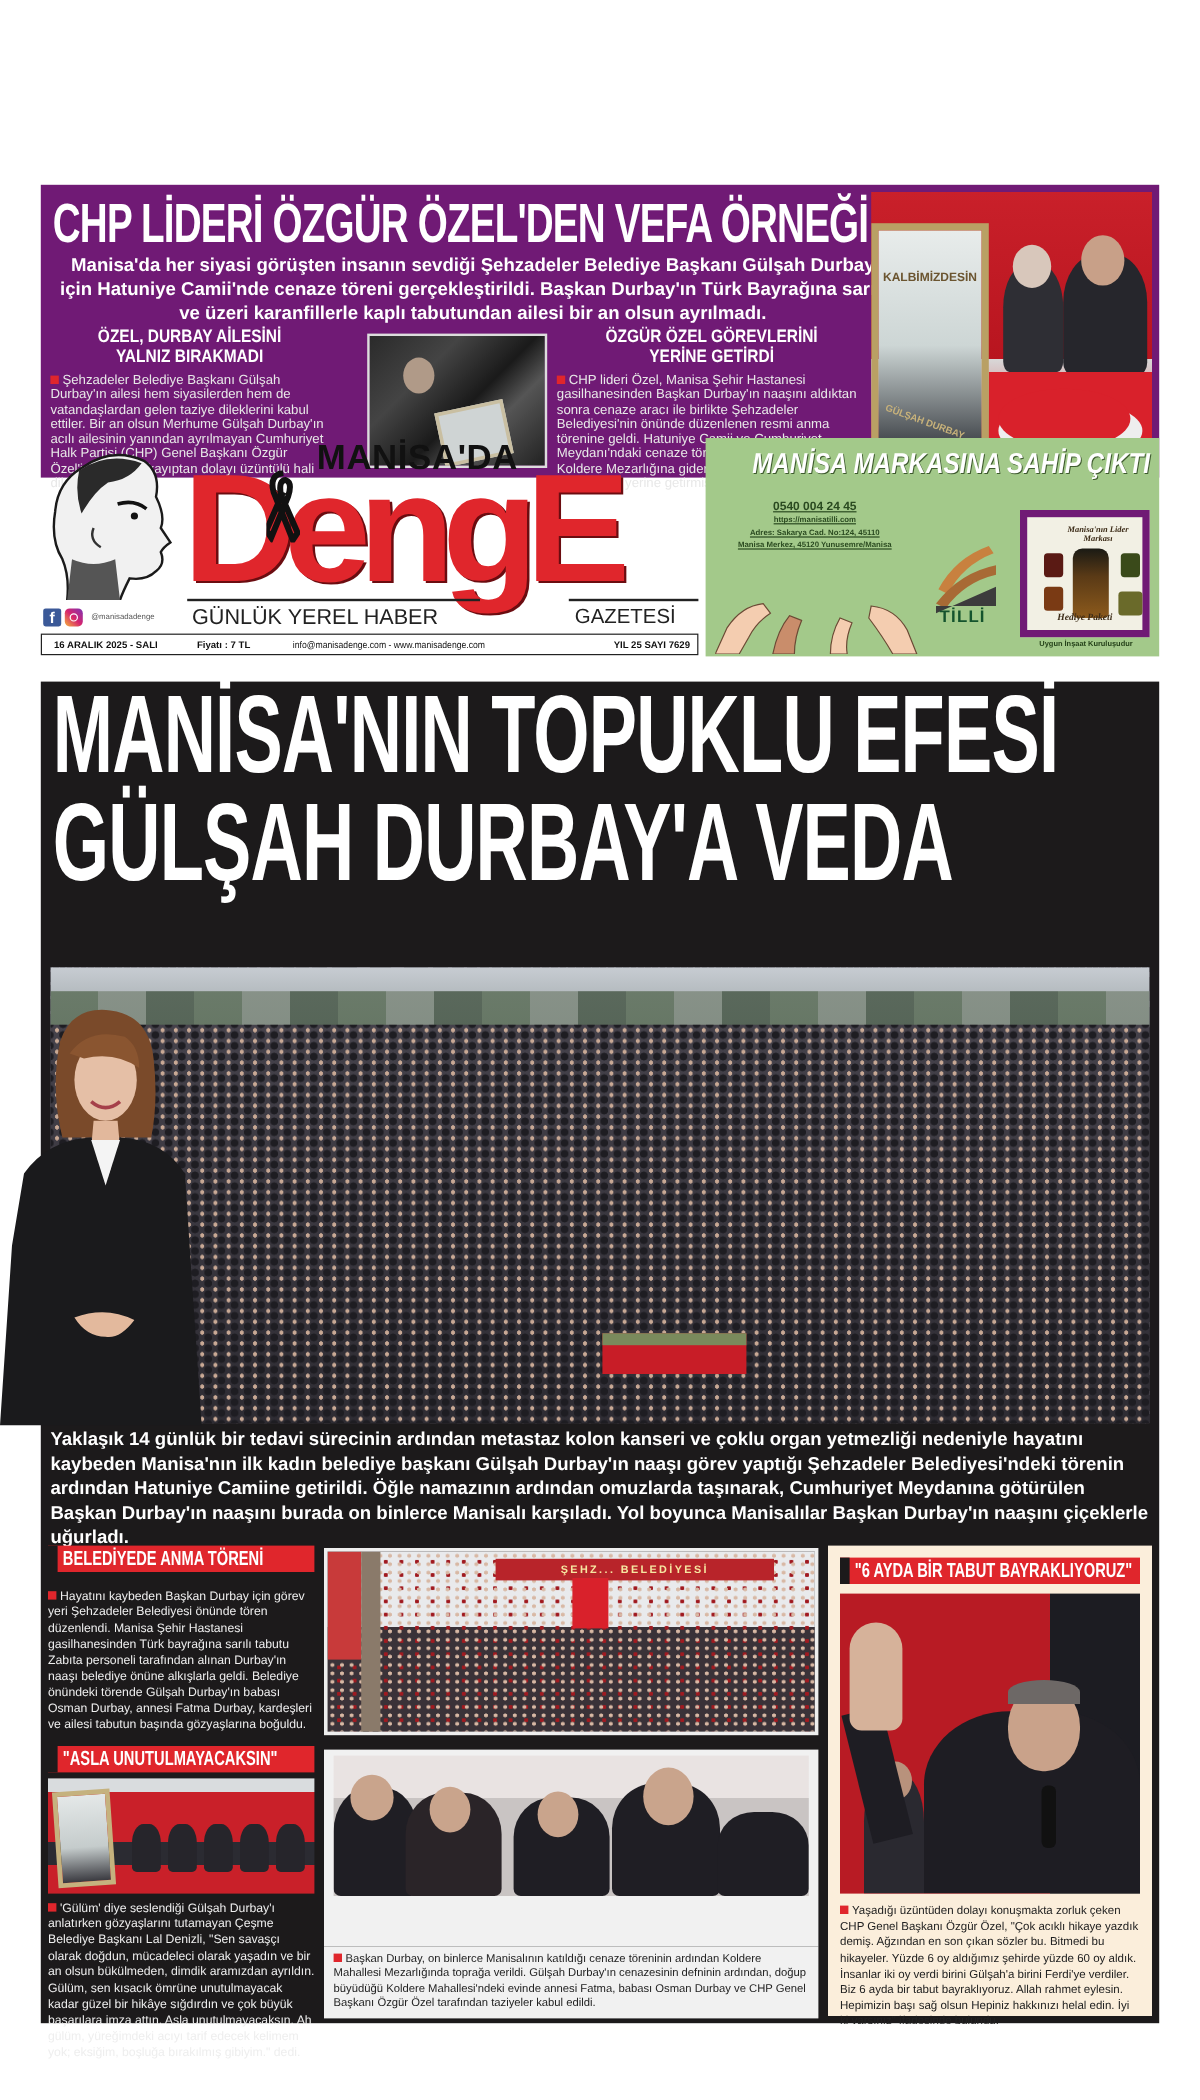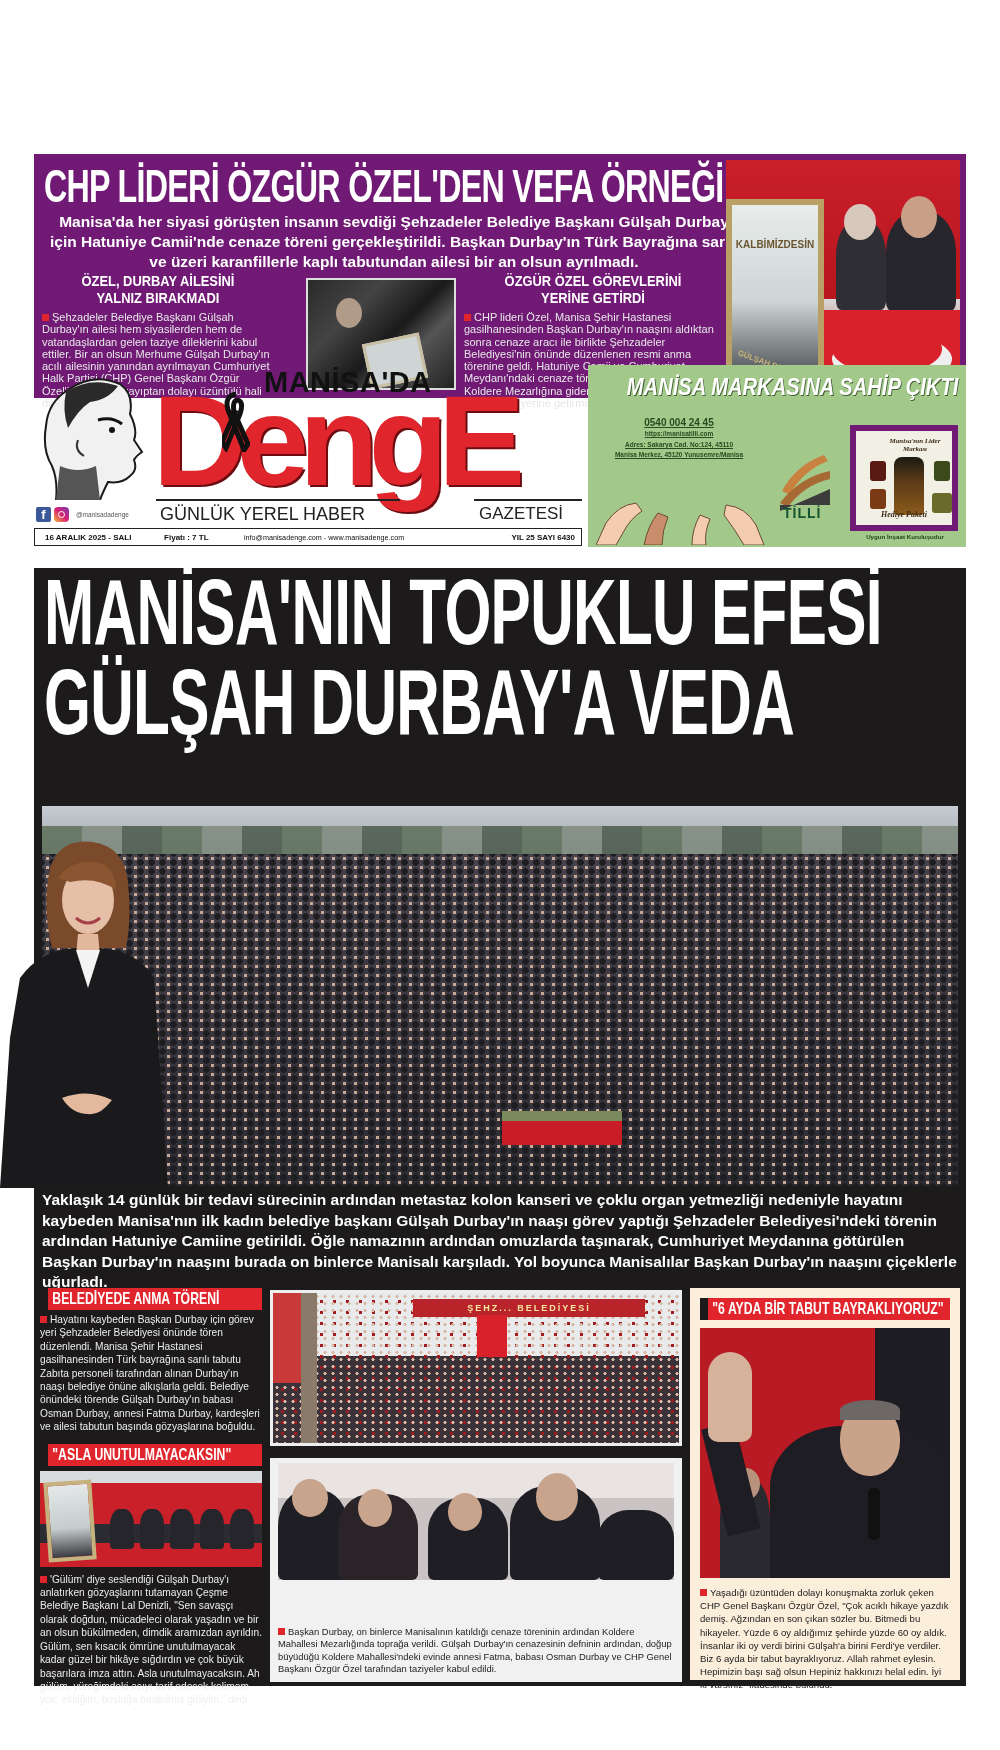--- a/index.html
+++ b/index.html
@@ -19,21 +19,21 @@
   .col-head { color: #fff; font-weight: 700; text-align: center; font-size: 15px; line-height: 17px; letter-spacing: 0; transform: scaleX(0.86); }
   .col-body { color: #e8e8e8; font-size: 11px; line-height: 12.3px; margin-top: 5px; }
   .bullet { display: inline-block; width: 7px; height: 7px; background: #e0262c; margin-right: 3px; vertical-align: 0; }
   .col-body b { color: #fff; }
   .top-photo-car { position: absolute; left: 272px; top: 124px; width: 150px; height: 112px; border: 2px solid #ddd;
     background: linear-gradient(135deg, #2a2a2a 0%, #444 30%, #1a1a1a 55%, #555 70%, #222 100%); overflow: hidden; }
   .top-photo-car .frame { position: absolute; left: 58px; top: 58px; width: 58px; height: 46px; border: 3px solid #c9bfa2; background: #cfd4d4; transform: rotate(-12deg); }
   .top-photo-car .face { position: absolute; left: 28px; top: 18px; width: 26px; height: 30px; border-radius: 50%; background: #b09a88; }
   .top-photo-right { position: absolute; left: 692px; top: 6px; width: 234px; height: 232px; overflow: hidden;
     background: linear-gradient(180deg, #c9202a 0%, #b8151f 60%, #d8d8d8 60%, #d21c26 100%); }
-  .tpr-frame { position: absolute; left: 0; top: 39px; width: 98px; height: 204px; border: 6px solid #b9a064; background: linear-gradient(180deg,#e8eceb 0%, #cdd6d5 50%, #2a2d33 100%); }
+  .tpr-frame { position: absolute; left: 0; top: 26px; width: 98px; height: 204px; border: 6px solid #b9a064; background: linear-gradient(180deg,#e8eceb 0%, #cdd6d5 50%, #2a2d33 100%); }
   .tpr-frame .label { position: absolute; top: 34px; left: 0; width: 100%; text-align: center; font-size: 10px; font-weight: 700; color: #6b5530; }
   .tpr-frame .name { position: absolute; bottom: 28px; left: 4px; font-size: 8px; font-weight: 700; color: #c8b27a; transform: rotate(20deg); }
   .tpr-person { position: absolute; border-radius: 40% 40% 10% 10%; background: #2b2b30; }
   .tpr-flag { position: absolute; left: 98px; top: 150px; width: 136px; height: 82px; background: #d9212b; }
   .tpr-flag .crescent { position: absolute; left: 8px; top: 24px; width: 120px; height: 50px; border-radius: 50%; background: #eee; }
   .tpr-flag .crescent::after { content: ""; position: absolute; left: 0; top: -10px; width: 110px; height: 50px; border-radius: 50%; background: #d9212b; }
 
   
   .masthead { position: absolute; left: 34px; top: 362px; width: 550px; height: 188px; }
   .ataturk { position: absolute; left: 4px; top: 8px; width: 110px; height: 130px; }
@@ -91,21 +91,21 @@
       radial-gradient(circle, #1e1d22 0 3px, transparent 3.5px) 5px 4px/11px 9px,
       linear-gradient(180deg,#45424b,#2e2c33); }
   .crowd .coffin { position: absolute; left: 460px; top: 305px; width: 120px; height: 34px; background: #c81d27; border-top: 10px solid #7a8a5c; }
   .portrait { position: absolute; left: 0; top: 838px; width: 170px; height: 350px; }
   .lead { position: absolute; left: 8px; top: 622px; width: 916px; color: #fff; font-weight: 700; font-size: 15.5px; line-height: 20.6px; }
 
   .sec-head { position: relative; height: 22px; background: #e0262c; border-left: 8px solid #1c1a1b; color: #fff; font-weight: 700; overflow: hidden; }
   .sec-head span { display: inline-block; font-size: 17px; line-height: 22px; padding-left: 6px; transform: scaleX(0.72); transform-origin: left; white-space: nowrap; }
 
   .lcol { position: absolute; left: 6px; top: 720px; width: 222px; }
-  .lcol .body { color: #eee; font-size: 10.2px; line-height: 13.4px; margin-top: 3px; }
+  .lcol .body { color: #eee; font-size: 10.2px; line-height: 13.4px; margin-top: 14px; }
   .lcol .photo2 { margin-top: 5px; width: 222px; height: 96px; background: linear-gradient(180deg,#d9dcde 0 12%, #c92029 12% 55%, #2b2b32 55% 75%, #c92029 75%); position: relative; overflow: hidden; }
   .lcol .photo2 .pframe { position: absolute; left: 6px; top: 10px; width: 48px; height: 80px; border: 4px solid #c5b27e; background: linear-gradient(180deg,#e4e8e8,#c5cccc 60%,#3a3a40); transform: rotate(-4deg); }
   .lcol .photo2 .ppl { position: absolute; top: 38px; width: 24px; height: 40px; border-radius: 40% 40% 4px 4px; background: #26252b; }
 
   .mcol { position: absolute; left: 236px; top: 722px; width: 412px; border-radius: 27px; }
   .ph-council { width: 412px; height: 156px; border: 3px solid #eee; position: relative; overflow: hidden;
     background:
       radial-gradient(circle, #d8b8a4 0 1.4px, transparent 1.8px) 0 0/8px 7px,
       radial-gradient(circle, #a01a20 0 1.6px, transparent 2px) 3px 3px/13px 11px,
       linear-gradient(180deg,#e9eaec 0 42%, #3a3238 42%); }
@@ -192,21 +192,21 @@
   <div class="gazetesi">GAZETESİ</div>
   <div class="social">
     <div class="fb">f</div>
     <div class="ig"></div>
     <span class="handle">@manisadadenge</span>
   </div>
   <div class="infobar">
     <span class="ib-date">16 ARALIK 2025 - SALI</span>
     <span class="ib-price">Fiyatı : 7 TL</span>
     <span class="ib-web">info@manisadenge.com - www.manisadenge.com</span>
-    <span class="ib-year">YIL 25   SAYI 6430</span>
+    <span class="ib-year">YIL 25   SAYI 7629</span>
   </div>
 </div>
 
 <div class="ad">
   <div class="ad-title">MANİSA MARKASINA SAHİP ÇIKTI</div>
   <div class="ad-contact">
     <div class="ad-phone">0540 004 24 45</div>
     <div class="ad-url">https://manisatilli.com</div>
     <div class="ad-addr">Adres: Sakarya Cad. No:124, 45110</div>
     <div class="ad-addr" style="margin-top:0">Manisa Merkez, 45120 Yunusemre/Manisa</div>

